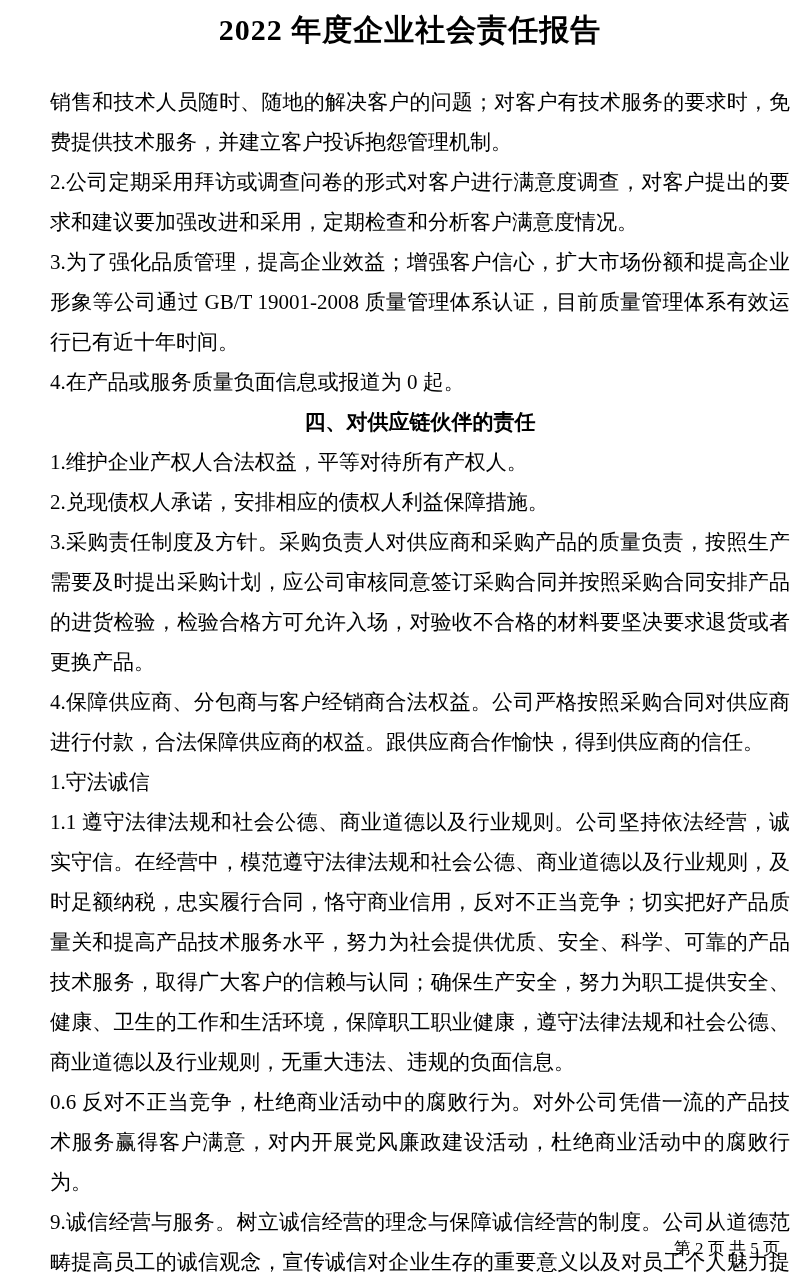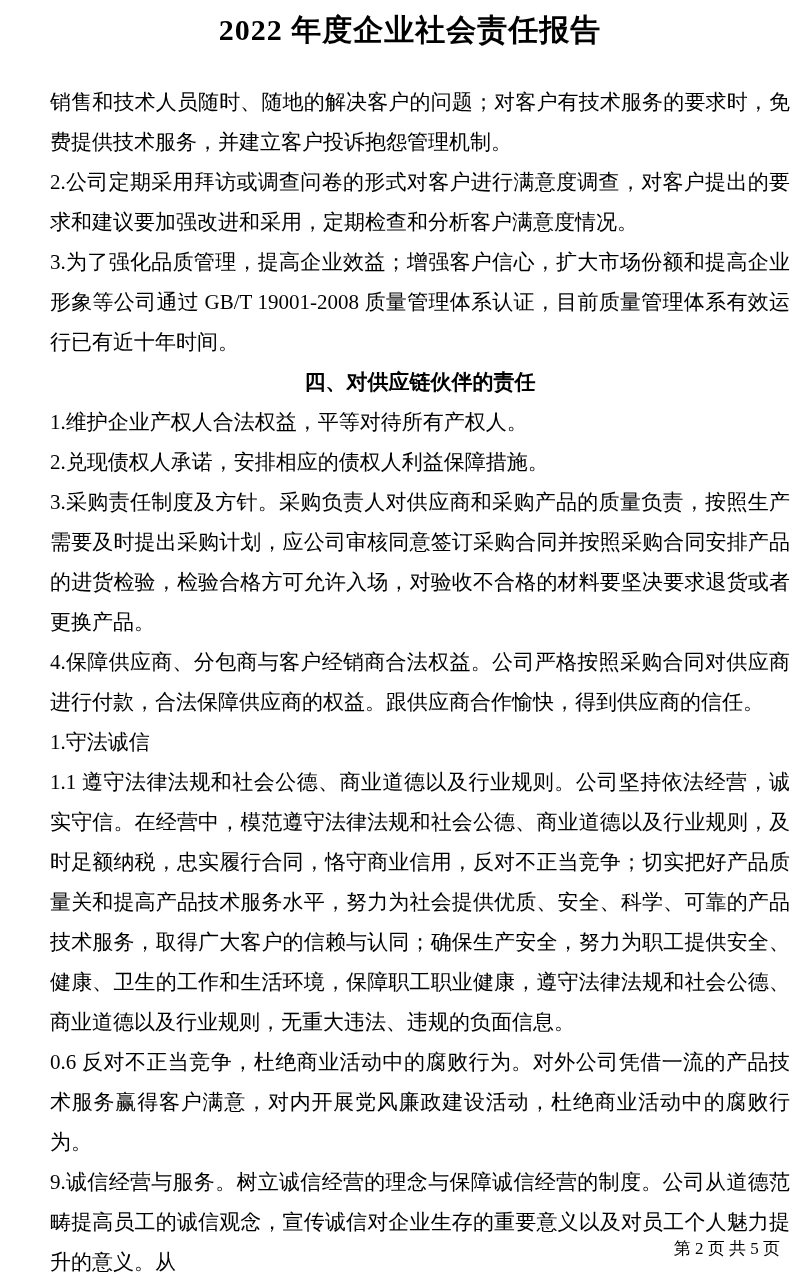--- a/index.html
+++ b/index.html
@@ -57,20 +57,21 @@
 <body>
 
 <div class="doc">
 
   <h1 class="title">2022 年度企业社会责任报告</h1>
 
   <div class="body-text">
     <p>销售和技术人员随时、随地的解决客户的问题；对客户有技术服务的要求时，免费提供技术服务，并建立客户投诉抱怨管理机制。</p>
     <p>2.公司定期采用拜访或调查问卷的形式对客户进行满意度调查，对客户提出的要求和建议要加强改进和采用，定期检查和分析客户满意度情况。</p>
     <p>3.为了强化品质管理，提高企业效益；增强客户信心，扩大市场份额和提高企业形象等公司通过 GB/T 19001-2008 质量管理体系认证，目前质量管理体系有效运行已有近十年时间。</p>
+    <p>4.在产品或服务质量负面信息或报道为 0 起。</p>
     <h2>四、对供应链伙伴的责任</h2>
     <p>1.维护企业产权人合法权益，平等对待所有产权人。</p>
     <p>2.兑现债权人承诺，安排相应的债权人利益保障措施。</p>
     <p>3.采购责任制度及方针。采购负责人对供应商和采购产品的质量负责，按照生产需要及时提出采购计划，应公司审核同意签订采购合同并按照采购合同安排产品的进货检验，检验合格方可允许入场，对验收不合格的材料要坚决要求退货或者更换产品。</p>
     <p>4.保障供应商、分包商与客户经销商合法权益。公司严格按照采购合同对供应商进行付款，合法保障供应商的权益。跟供应商合作愉快，得到供应商的信任。</p>
     <p>1.守法诚信</p>
     <p>1.1 遵守法律法规和社会公德、商业道德以及行业规则。公司坚持依法经营，诚实守信。在经营中，模范遵守法律法规和社会公德、商业道德以及行业规则，及时足额纳税，忠实履行合同，恪守商业信用，反对不正当竞争；切实把好产品质量关和提高产品技术服务水平，努力为社会提供优质、安全、科学、可靠的产品技术服务，取得广大客户的信赖与认同；确保生产安全，努力为职工提供安全、健康、卫生的工作和生活环境，保障职工职业健康，遵守法律法规和社会公德、商业道德以及行业规则，无重大违法、违规的负面信息。</p>
     <p>0.6 反对不正当竞争，杜绝商业活动中的腐败行为。对外公司凭借一流的产品技术服务赢得客户满意，对内开展党风廉政建设活动，杜绝商业活动中的腐败行为。</p>
     <p>9.诚信经营与服务。树立诚信经营的理念与保障诚信经营的制度。公司从道德范畴提高员工的诚信观念，宣传诚信对企业生存的重要意义以及对员工个人魅力提升的意义。从</p>
   </div>

